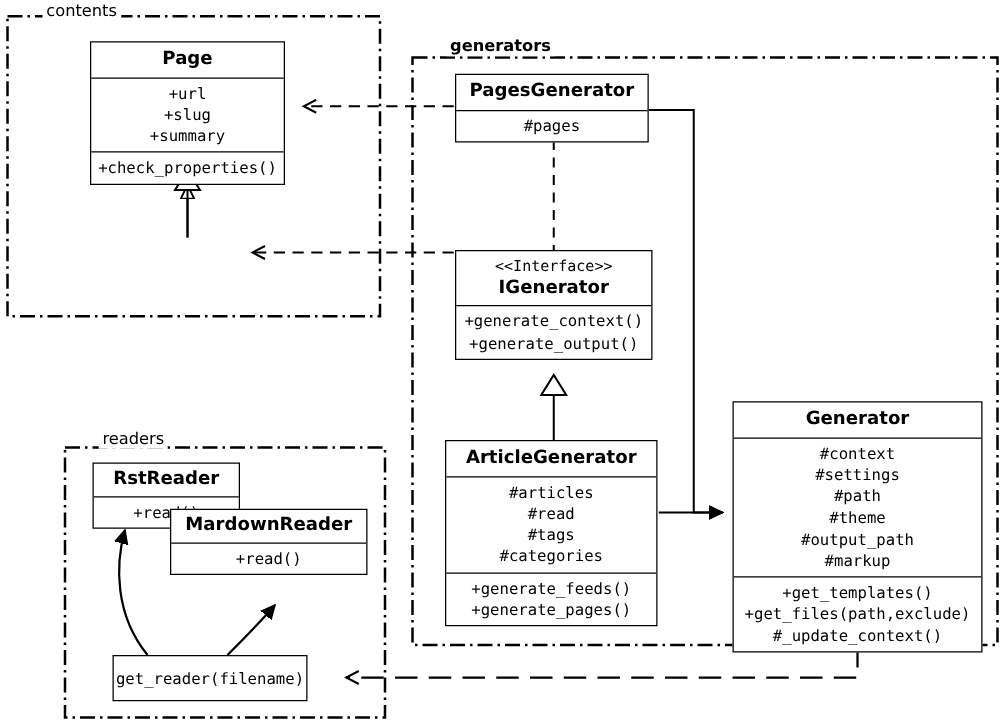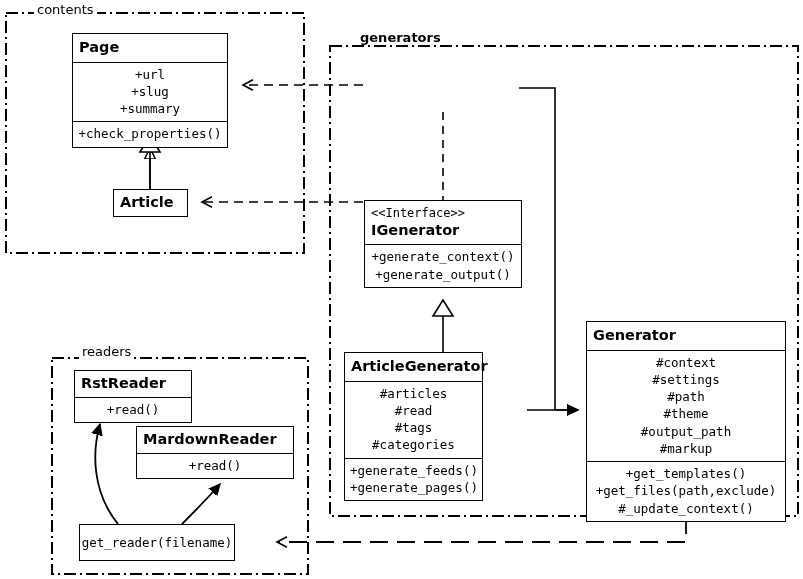--- a/index.html
+++ b/index.html
@@ -26,20 +26,21 @@
     margin-left: 24px;
   }
   .cls {
     position: absolute;
     box-sizing: border-box;
     border: 1.5px solid #000;
     background: #ffffff;
     font-family: "DejaVu Sans", sans-serif;
   }
   .cls-title {
+    text-align: center;
     font-weight: bold;
     font-size: 14.5px;
     padding: 5px 6px 6px 6px;
     line-height: 1.15;
     color: #000;
   }
   .cls-title .stereo {
     display: block;
     font-weight: normal;
     font-family: "DejaVu Sans Mono", monospace;
@@ -139,37 +140,40 @@
     <div class="cls-sec">
       <div>+url</div>
       <div>+slug</div>
       <div>+summary</div>
     </div>
     <div class="cls-sec">
       <div>+check_properties()</div>
     </div>
   </div>
 
-  <div class="cls" style="left:113px; top:189px; width:75px;">
-    <div class="cls-title" style="padding:4px 6px 5px 6px;">Article</div>
-  </div>
-
+
+  <div class="cls" style="left:364px; top:59px; width:155px;">
+    <div class="cls-title">PagesGenerator</div>
+    <div class="cls-sec">
+      <div>#pages</div>
+    </div>
+  </div>
 
   <div class="cls" style="left:364px; top:200px; width:158px;">
     <div class="cls-title">
       <span class="stereo">&lt;&lt;Interface&gt;&gt;</span>
       <span>IGenerator</span>
     </div>
     <div class="cls-sec">
       <div>+generate_context()</div>
       <div>+generate_output()</div>
     </div>
   </div>
 
-  <div class="cls" style="left:344px; top:352px; width:139px;">
+  <div class="cls" style="left:356px; top:352px; width:170px;">
     <div class="cls-title">ArticleGenerator</div>
     <div class="cls-sec">
       <div>#articles</div>
       <div>#read</div>
       <div>#tags</div>
       <div>#categories</div>
     </div>
     <div class="cls-sec">
       <div>+generate_feeds()</div>
       <div>+generate_pages()</div>
@@ -193,24 +197,24 @@
     </div>
   </div>
 
   <div class="cls" style="left:74px; top:370px; width:118px;">
     <div class="cls-title" style="padding:4px 6px 5px 6px;">RstReader</div>
     <div class="cls-sec">
       <div>+read()</div>
     </div>
   </div>
 
-  <div class="cls" style="left:136px; top:426px; width:158px;">
+  <div class="cls" style="left:136px; top:407px; width:158px;">
     <div class="cls-title" style="padding:4px 6px 5px 6px;">MardownReader</div>
     <div class="cls-sec">
       <div>+read()</div>
     </div>
   </div>
 
-  <div class="plain-box" style="left:79px; top:524px; width:156px; height:37px;">
+  <div class="plain-box" style="left:90px; top:524px; width:156px; height:37px;">
     <span>get_reader(filename)</span>
   </div>
 
 </div>
 
 </body></html>

